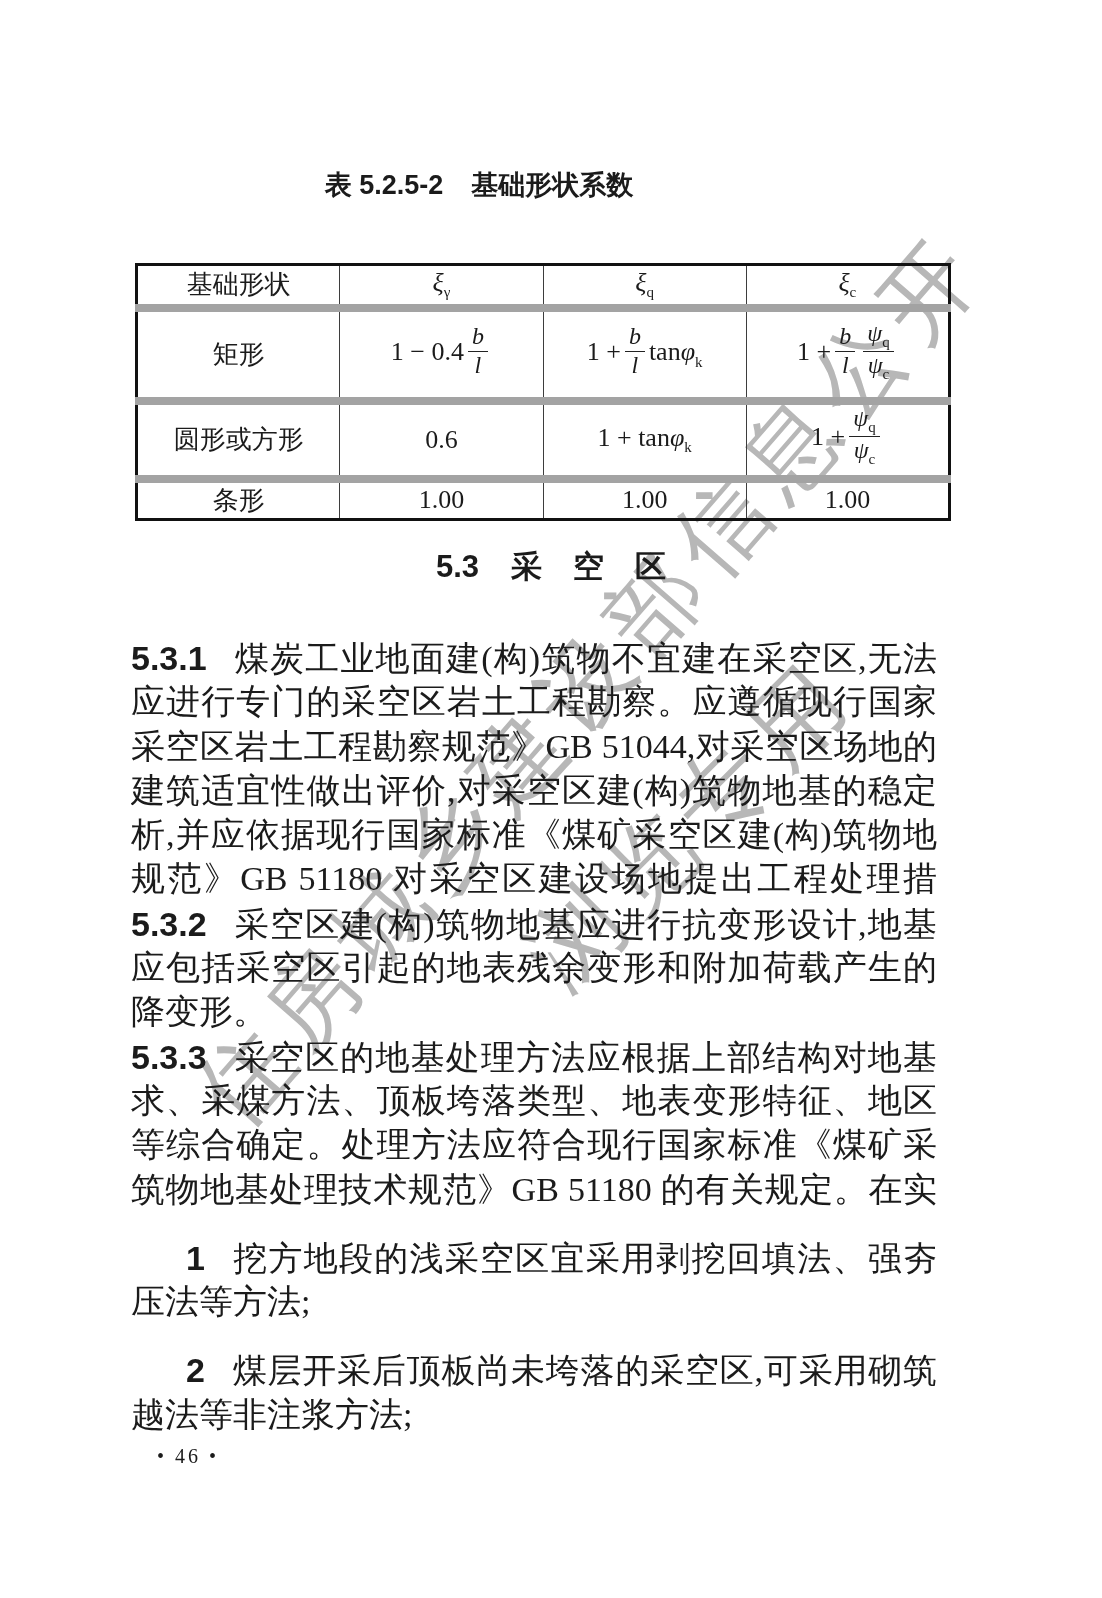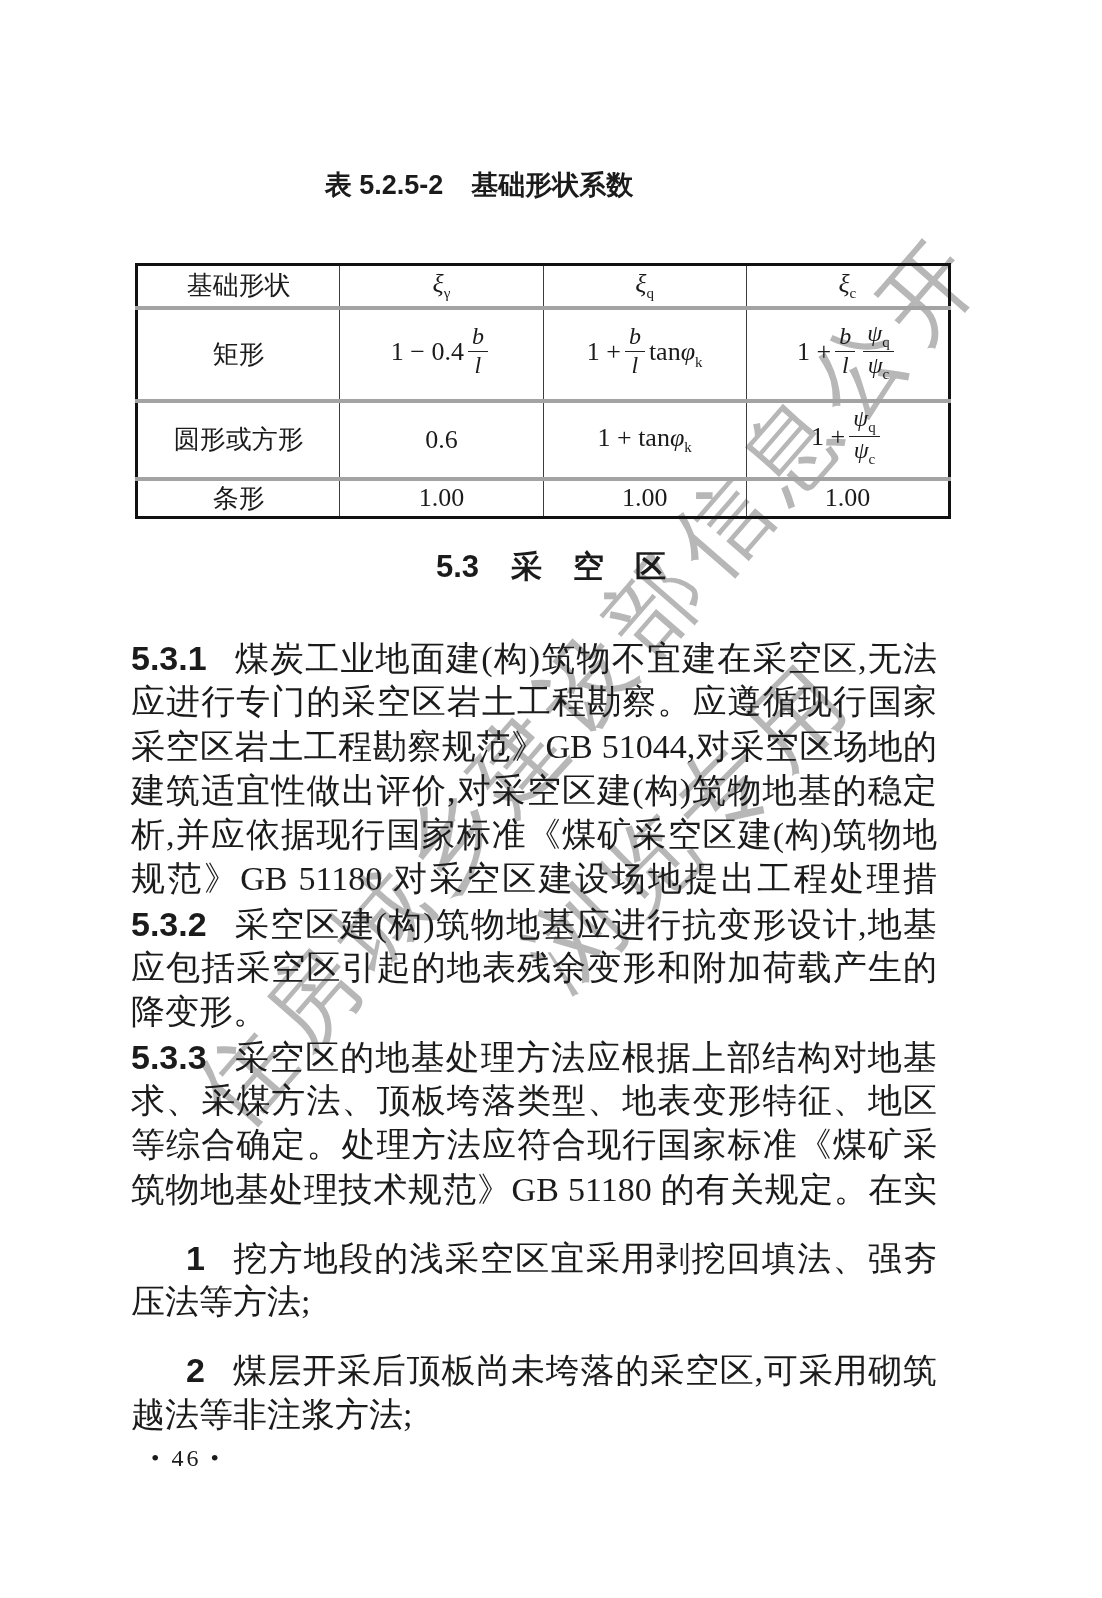--- a/index.html
+++ b/index.html
@@ -24,21 +24,21 @@
     font-weight:700;font-size:27px;
   }
   .tbl-title .t-label{margin-right:28px;}
   
   table.tbl{
     position:absolute;z-index:2;left:135px;top:218px;width:816px;
     border-collapse:collapse;table-layout:fixed;
     border:3px solid #111;font-size:26px;text-align:center;margin-top:45px;
   }
   table.tbl td{
-    border-left:1px solid #3d3d3d;border-top:4px solid #a3a3a3;
+    border-left:1px solid #3d3d3d;border-top:8px solid #a3a3a3;
     vertical-align:middle;padding:0;
   }
   table.tbl tr:first-child td{border-top:none;}
   table.tbl td:first-child{border-left:none;}
   .frac{
     display:inline-block;vertical-align:middle;text-align:center;
     font-style:italic;font-size:24px;line-height:1.08;
     margin:0 4px;position:relative;top:-3px;
   }
   .frac .num{display:block;border-bottom:1.5px solid #222;padding:0 4px 1px;}
@@ -61,22 +61,22 @@
     height:44.3px;line-height:44.3px;font-size:34px;overflow:hidden;
     text-align:justify;text-align-last:justify;
   }
   .bline.noj{text-align-last:left;}
   .bline.ind{padding-left:55px;margin-top:24px;}
   .pnum{
     font-family:"Liberation Sans", sans-serif;font-weight:700;
     margin-right:27px;
   }
   
-  .pageno{position:absolute;z-index:2;left:151px;top:1445px;
-          font-size:24px;letter-spacing:3px;}
+  .pageno{position:absolute;z-index:2;left:157px;top:1445px;
+          font-size:20px;letter-spacing:3px;}
 </style>
 </head>
 <body>
 
 <div class="page">
 
   <div class="wm wm1" style="color: rgb(183, 183, 183);">住房城乡建设部信息公开</div>
   <div class="wm wm2" style="color: rgb(183, 183, 183);">浏览专用</div>
 
   <div class="tbl-title">

